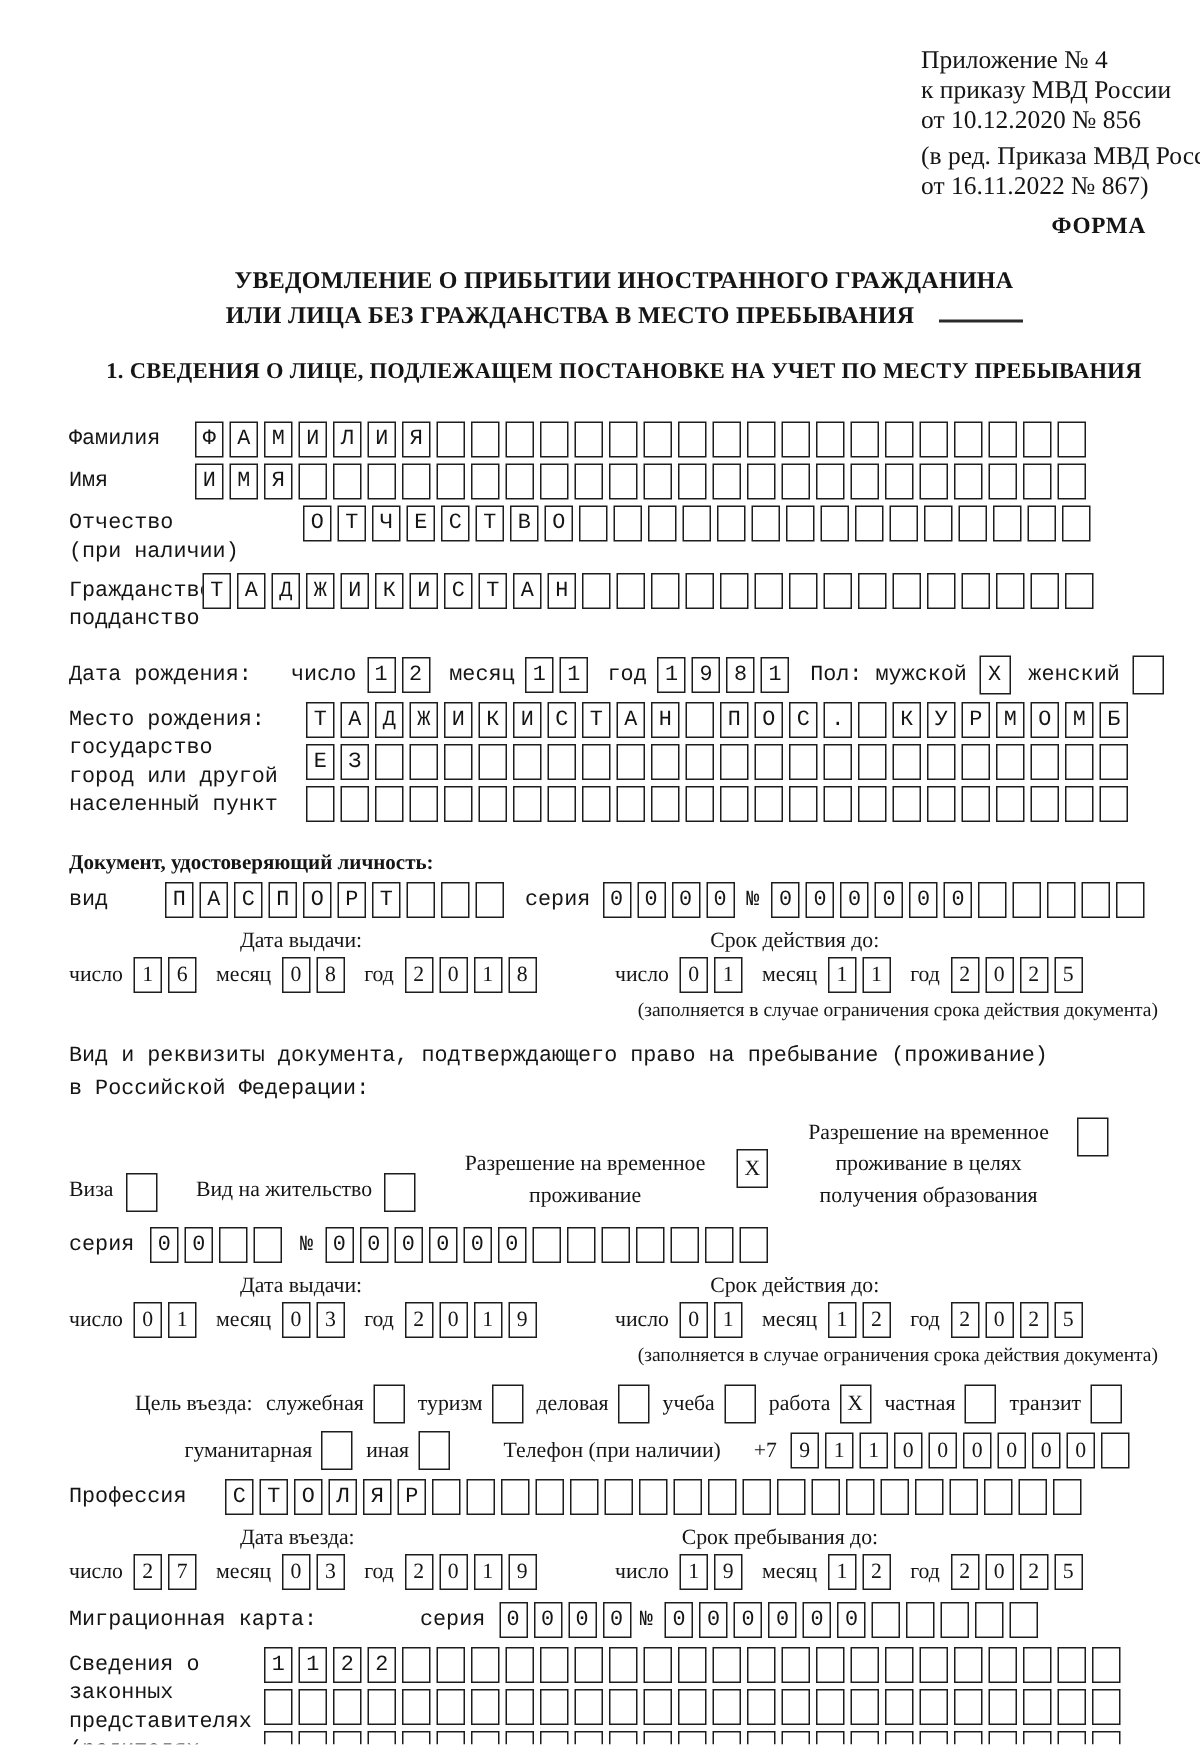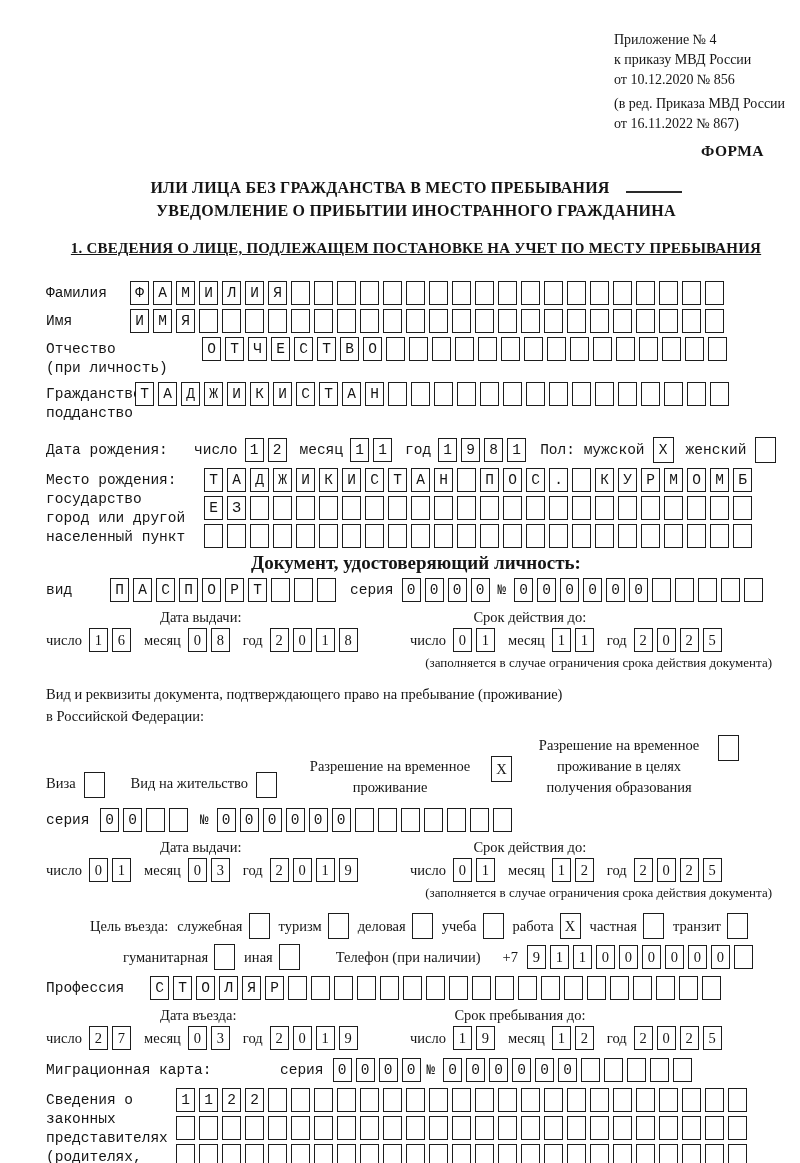--- a/index.html
+++ b/index.html
@@ -1,52 +1,52 @@
 <!DOCTYPE html>
 <html><head>
 <meta charset="utf-8">
 <style>
   html,body{margin:0;padding:0;background:#ffffff;}
   body{width:800px;height:1163px;font-family:"Liberation Serif","DejaVu Serif",serif;color:#151515;}
   .page{position:relative;width:800px;height:1163px;box-sizing:border-box;padding:30px 14px 0 46px;overflow:hidden;background:#fff;}
 
-  .ref{margin-left:568px;font-size:14px;line-height:20px;white-space:nowrap;}
+  .ref{margin-left:568px;font-size:17px;line-height:20px;white-space:nowrap;}
   .ref .amend{margin-top:4px;}
   .forma{text-align:right;font-weight:bold;font-size:15.5px;margin-top:8px;padding-right:22px;letter-spacing:.5px;}
 
   .title{text-align:center;font-weight:bold;font-size:16px;line-height:23px;margin-top:16px;letter-spacing:.2px;}
   .tun{display:inline-block;width:56px;border-bottom:2.4px solid #2a2a2a;margin-left:16px;}
-  .sec{text-align:center;font-weight:bold;font-size:15px;margin-top:18px;letter-spacing:.2px;text-decoration:underline;}
+  .sec{text-align:center;font-weight:bold;font-size:15px;margin-top:18px;letter-spacing:.2px;}
 
   .frow{display:flex;align-items:flex-start;margin-top:4px;font-family:Liberation Mono, monospace;}
   .flabel{font-size:14.5px;line-height:19px;padding-top:3px;flex:0 0 auto;}
   .w84{width:84px}.w89{width:89px}.w156{width:156px}.w158{width:158px}.w64{width:64px}.w104{width:104px}.w130{width:130px}.w234{width:234px}
   .cells{display:flex;flex:0 0 auto;}
   .cell{box-sizing:border-box;width:19px;height:24px;border:1.6px solid #1d1d1d;margin-right:4px;display:flex;align-items:center;justify-content:center;font-size:14.5px;flex:0 0 auto;background:#fff;}
   .cb{box-sizing:border-box;width:21px;height:26px;border:1.6px solid #1d1d1d;display:flex;align-items:center;justify-content:center;font-size:14.5px;flex:0 0 auto;background:#fff;}
 
   .stack>.cells{margin-bottom:4px;}
   .stack>.cells:last-child{margin-bottom:0;}
 
-  .bighdr{text-align:center;font-weight:bold;font-size:19px;margin-top:4px;}
+  .bighdr{text-align:left;font-weight:bold;font-size:14px;margin-top:20px;}
 
   .inline-lbl{font-size:14.5px;margin:3px 8px 0 10px;flex:0 0 auto;}
   .inline-lbl.first{margin-left:0;}
 
   .dhead{display:flex;font-size:14.5px;margin-top:7px;}
   .dhead .h1{margin-left:114px;}
   .dhead .h2{margin-left:232px;}
   .drow{display:flex;margin-top:2px;}
   .dgroup{display:flex;align-items:center;}
   .dgroup.left{width:364px;}
   .dlabel{font-size:14.5px;margin-right:7px;margin-left:9px;}
   .dlabel.first{margin-left:0;text-align:center;}
   .note{font-size:13px;text-align:right;margin-top:3px;padding-right:14px;}
 
-  .intro{font-size:14.5px;margin-top:12px;line-height:22px;}
+  .intro{font-size:14.5px;margin-top:12px;line-height:22px;font-family:Liberation Mono, monospace;}
   .res-row{display:flex;align-items:flex-end;margin-top:8px;font-size:14.5px;}
   .res-opt{display:flex;align-items:flex-start;}
   .res-opt .olabel{margin-right:8px;padding-top:3px;}
   .res-opt .center{text-align:center;line-height:21px;padding-top:0;}
   .ml28{margin-left:26px;}.ml20{margin-left:20px;}.ml16{margin-left:16px;}
   .wlbl1{width:186px;}.wlbl2{width:182px;}
 
   .prow{display:flex;align-items:center;margin-top:12px;font-size:14.5px;flex-wrap:nowrap;margin-left:44px;}
   .opt{display:flex;align-items:center;margin-left:9px;}
   .opt .olabel{margin-right:6px;}
@@ -65,22 +65,22 @@
     <div>от 10.12.2020 № 856</div>
     <div class="amend">
       <div>(в ред. Приказа МВД России</div>
       <div>от 16.11.2022 № 867)</div>
     </div>
   </div>
 
   <div class="forma">ФОРМА</div>
 
   <div class="title">
+    <div>УВЕДОМЛЕНИЕ О ПРИБЫТИИ ИНОСТРАННОГО ГРАЖДАНИНА</div>
     <div><span>ИЛИ ЛИЦА БЕЗ ГРАЖДАНСТВА В МЕСТО ПРЕБЫВАНИЯ</span><span class="tun"></span></div>
-    <div>УВЕДОМЛЕНИЕ О ПРИБЫТИИ ИНОСТРАННОГО ГРАЖДАНИНА</div>
   </div>
 
   <div class="sec">1. СВЕДЕНИЯ О ЛИЦЕ, ПОДЛЕЖАЩЕМ ПОСТАНОВКЕ НА УЧЕТ ПО МЕСТУ ПРЕБЫВАНИЯ</div>
 
   <div class="frow" style="margin-top:24px">
     <span class="flabel w84">Фамилия</span>
     <span class="cells">
         <span class="cell">Ф</span>
         <span class="cell">А</span>
         <span class="cell">М</span>
@@ -138,21 +138,21 @@
         <span class="cell"></span>
         <span class="cell"></span>
         <span class="cell"></span>
         <span class="cell"></span>
       </span>
   </div>
 
   <div class="frow">
     <span class="flabel w156">
       <span>Отчество</span><br>
-      <span>(при личность)</span>
+      <span>(при наличии)</span>
     </span>
     <span class="cells">
         <span class="cell">О</span>
         <span class="cell">Т</span>
         <span class="cell">Ч</span>
         <span class="cell">Е</span>
         <span class="cell">С</span>
         <span class="cell">Т</span>
         <span class="cell">В</span>
         <span class="cell">О</span>

